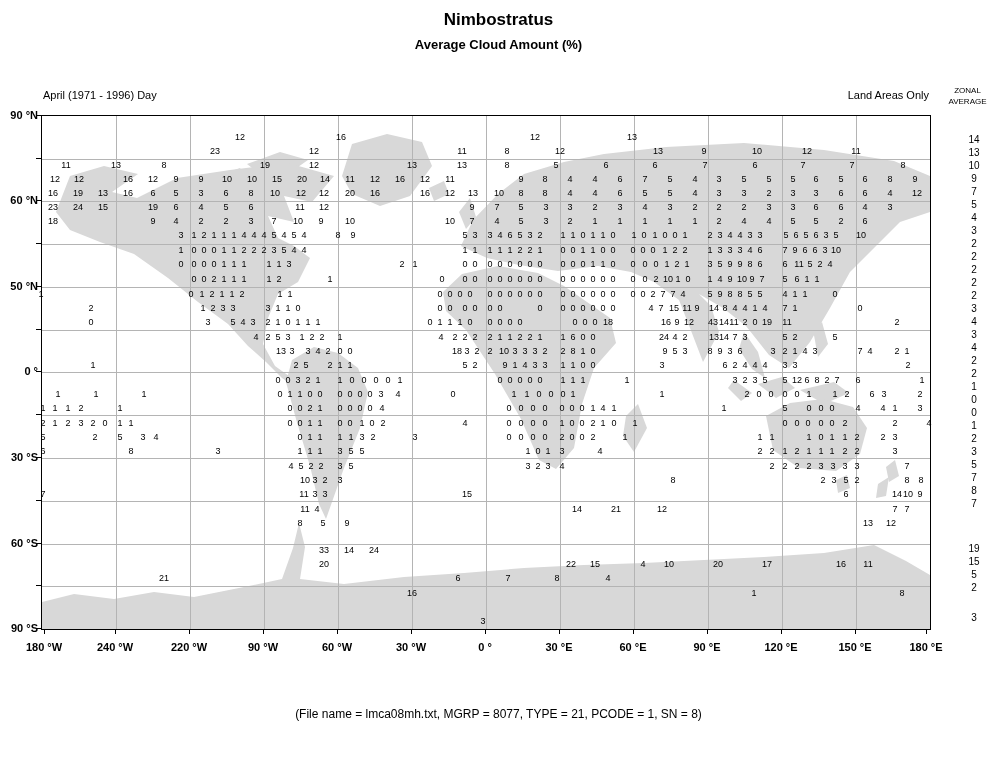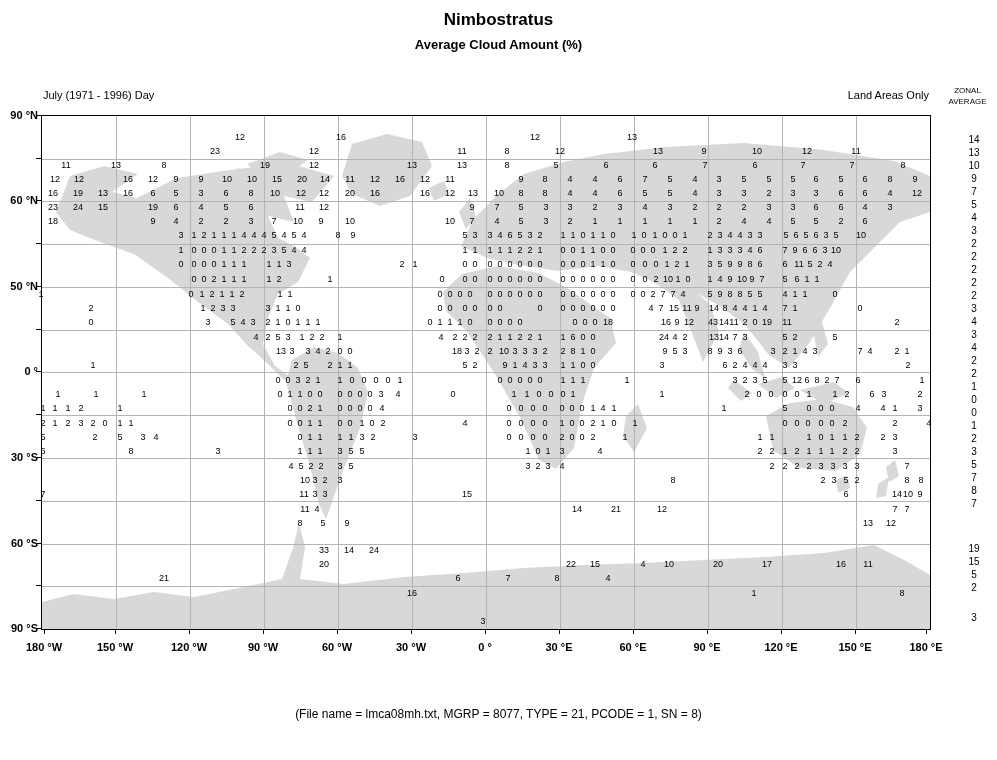--- a/index.html
+++ b/index.html
@@ -23,21 +23,21 @@
   .lon-label{position:absolute;transform:translate(-50%,0);font-size:11px;font-weight:bold;white-space:nowrap;}
   #global-average{left:0;top:674px;width:997px;text-align:center;font-size:10.5px;white-space:pre;}
   #file-info{left:0;top:707px;width:997px;text-align:center;font-size:12px;}
 </style>
 </head>
 <body>
 
 <div id="page">
   <div class="abs" id="plot-title">Nimbostratus</div>
   <div class="abs" id="plot-subtitle">Average Cloud Amount (%)</div>
-  <div class="abs" id="period-label">July (1971 - 1996) Day</div>
+  <div class="abs" id="period-label">April (1971 - 1996) Day</div>
   <div class="abs" id="coverage-label">Land Areas Only</div>
   <div class="abs" id="zonal-header">
     <div>ZONAL</div>
     <div>AVERAGE</div>
   </div>
 
   <div class="abs" id="map-frame" style="left: 41px; top: 115px; width: 888px; height: 513px;">
     <svg id="land-svg" width="888" height="513" viewBox="0 0 888 513">
       <g fill="#d8d8d8" stroke="none">
         <path d="M300,60 L310,28 L345,18 L380,26 L390,50 L368,80 L338,90 L310,78 Z"></path>
@@ -921,23 +921,23 @@
       <span class="zonal-num" style="left: 974px; top: 503px;">7</span>
       <span class="zonal-num" style="left: 974px; top: 548px;">19</span>
       <span class="zonal-num" style="left: 974px; top: 561px;">15</span>
       <span class="zonal-num" style="left: 974px; top: 574px;">5</span>
       <span class="zonal-num" style="left: 974px; top: 587px;">2</span>
       <span class="zonal-num" style="left: 974px; top: 617px;">3</span>
     </div>
   <div class="abs" id="axis-layer" style="left:0;top:0;width:997px;height:760px;">
       <div class="lon-label" style="left: 44px; top: 641px;">180 °W</div>
       <div class="tick" style="left: 44px; top: 629px; width: 1px; height: 5px;"></div>
-      <div class="lon-label" style="left: 115px; top: 641px;">150 °W</div>
+      <div class="lon-label" style="left: 115px; top: 641px;">240 °W</div>
       <div class="tick" style="left: 115px; top: 629px; width: 1px; height: 5px;"></div>
-      <div class="lon-label" style="left: 189px; top: 641px;">120 °W</div>
+      <div class="lon-label" style="left: 189px; top: 641px;">220 °W</div>
       <div class="tick" style="left: 189px; top: 629px; width: 1px; height: 5px;"></div>
       <div class="lon-label" style="left: 263px; top: 641px;">90 °W</div>
       <div class="tick" style="left: 263px; top: 629px; width: 1px; height: 5px;"></div>
       <div class="lon-label" style="left: 337px; top: 641px;">60 °W</div>
       <div class="tick" style="left: 337px; top: 629px; width: 1px; height: 5px;"></div>
       <div class="lon-label" style="left: 411px; top: 641px;">30 °W</div>
       <div class="tick" style="left: 411px; top: 629px; width: 1px; height: 5px;"></div>
       <div class="lon-label" style="left: 485px; top: 641px;">0 °</div>
       <div class="tick" style="left: 485px; top: 629px; width: 1px; height: 5px;"></div>
       <div class="lon-label" style="left: 559px; top: 641px;">30 °E</div>

